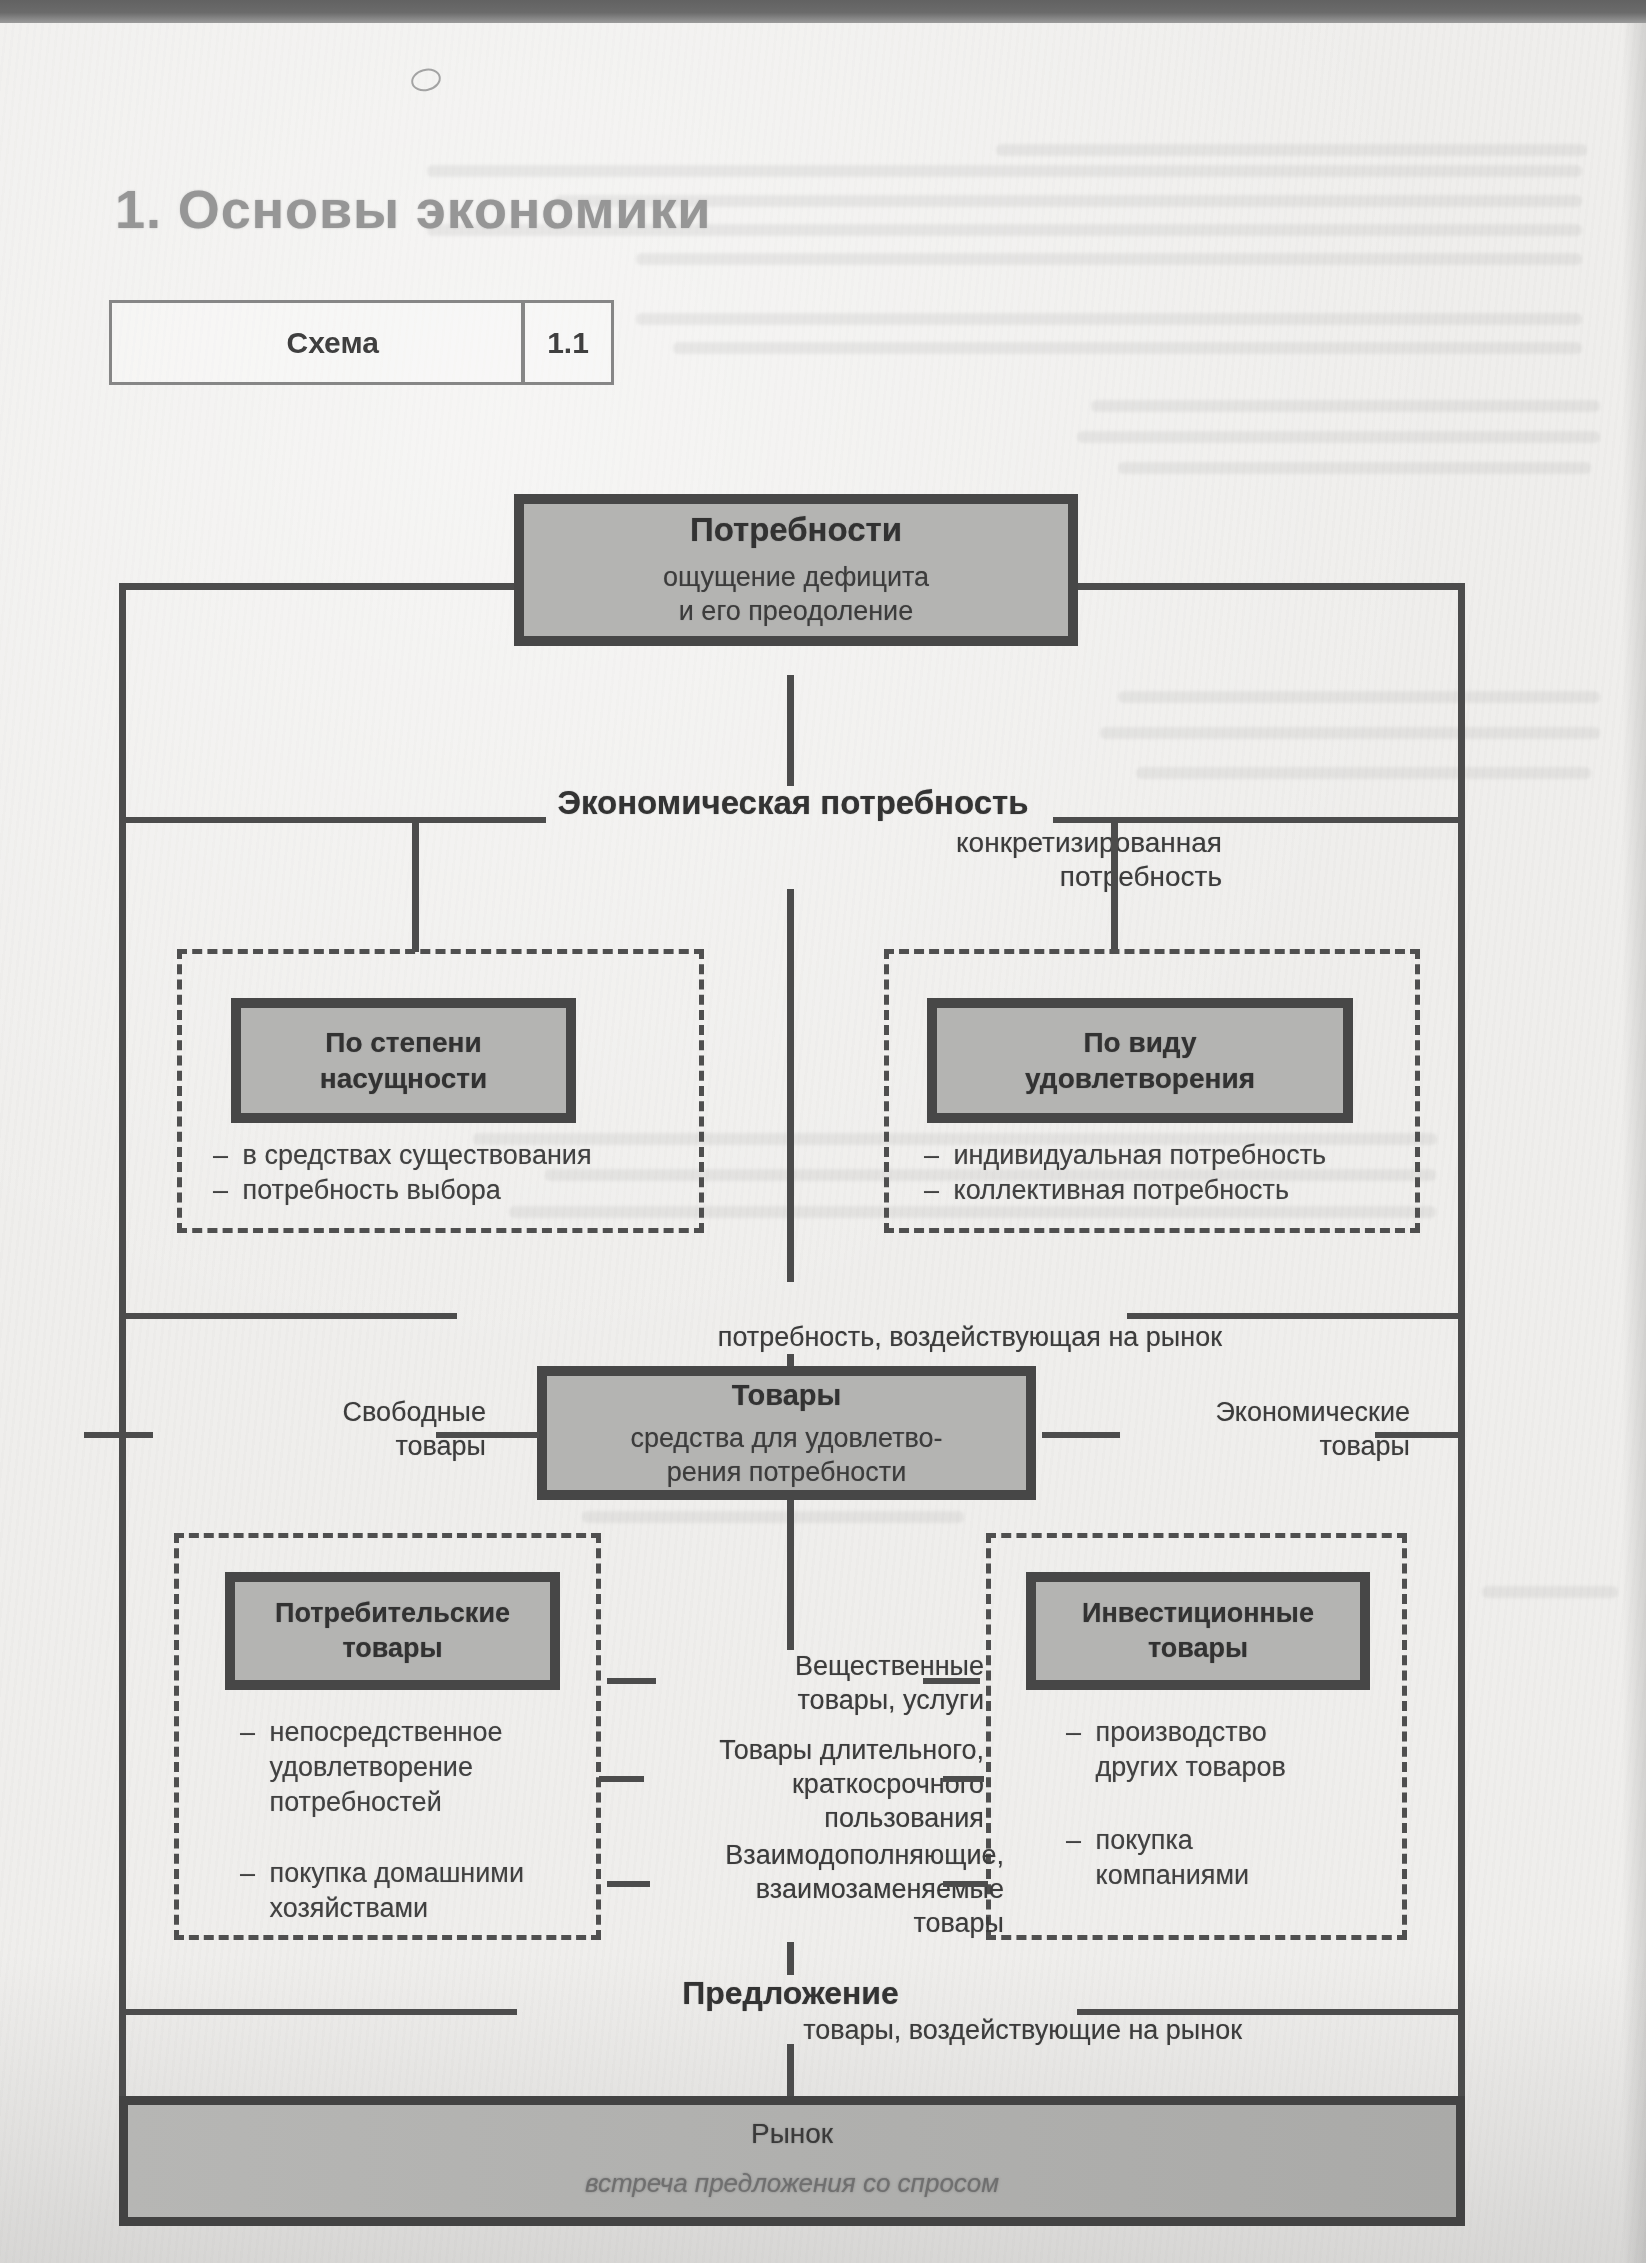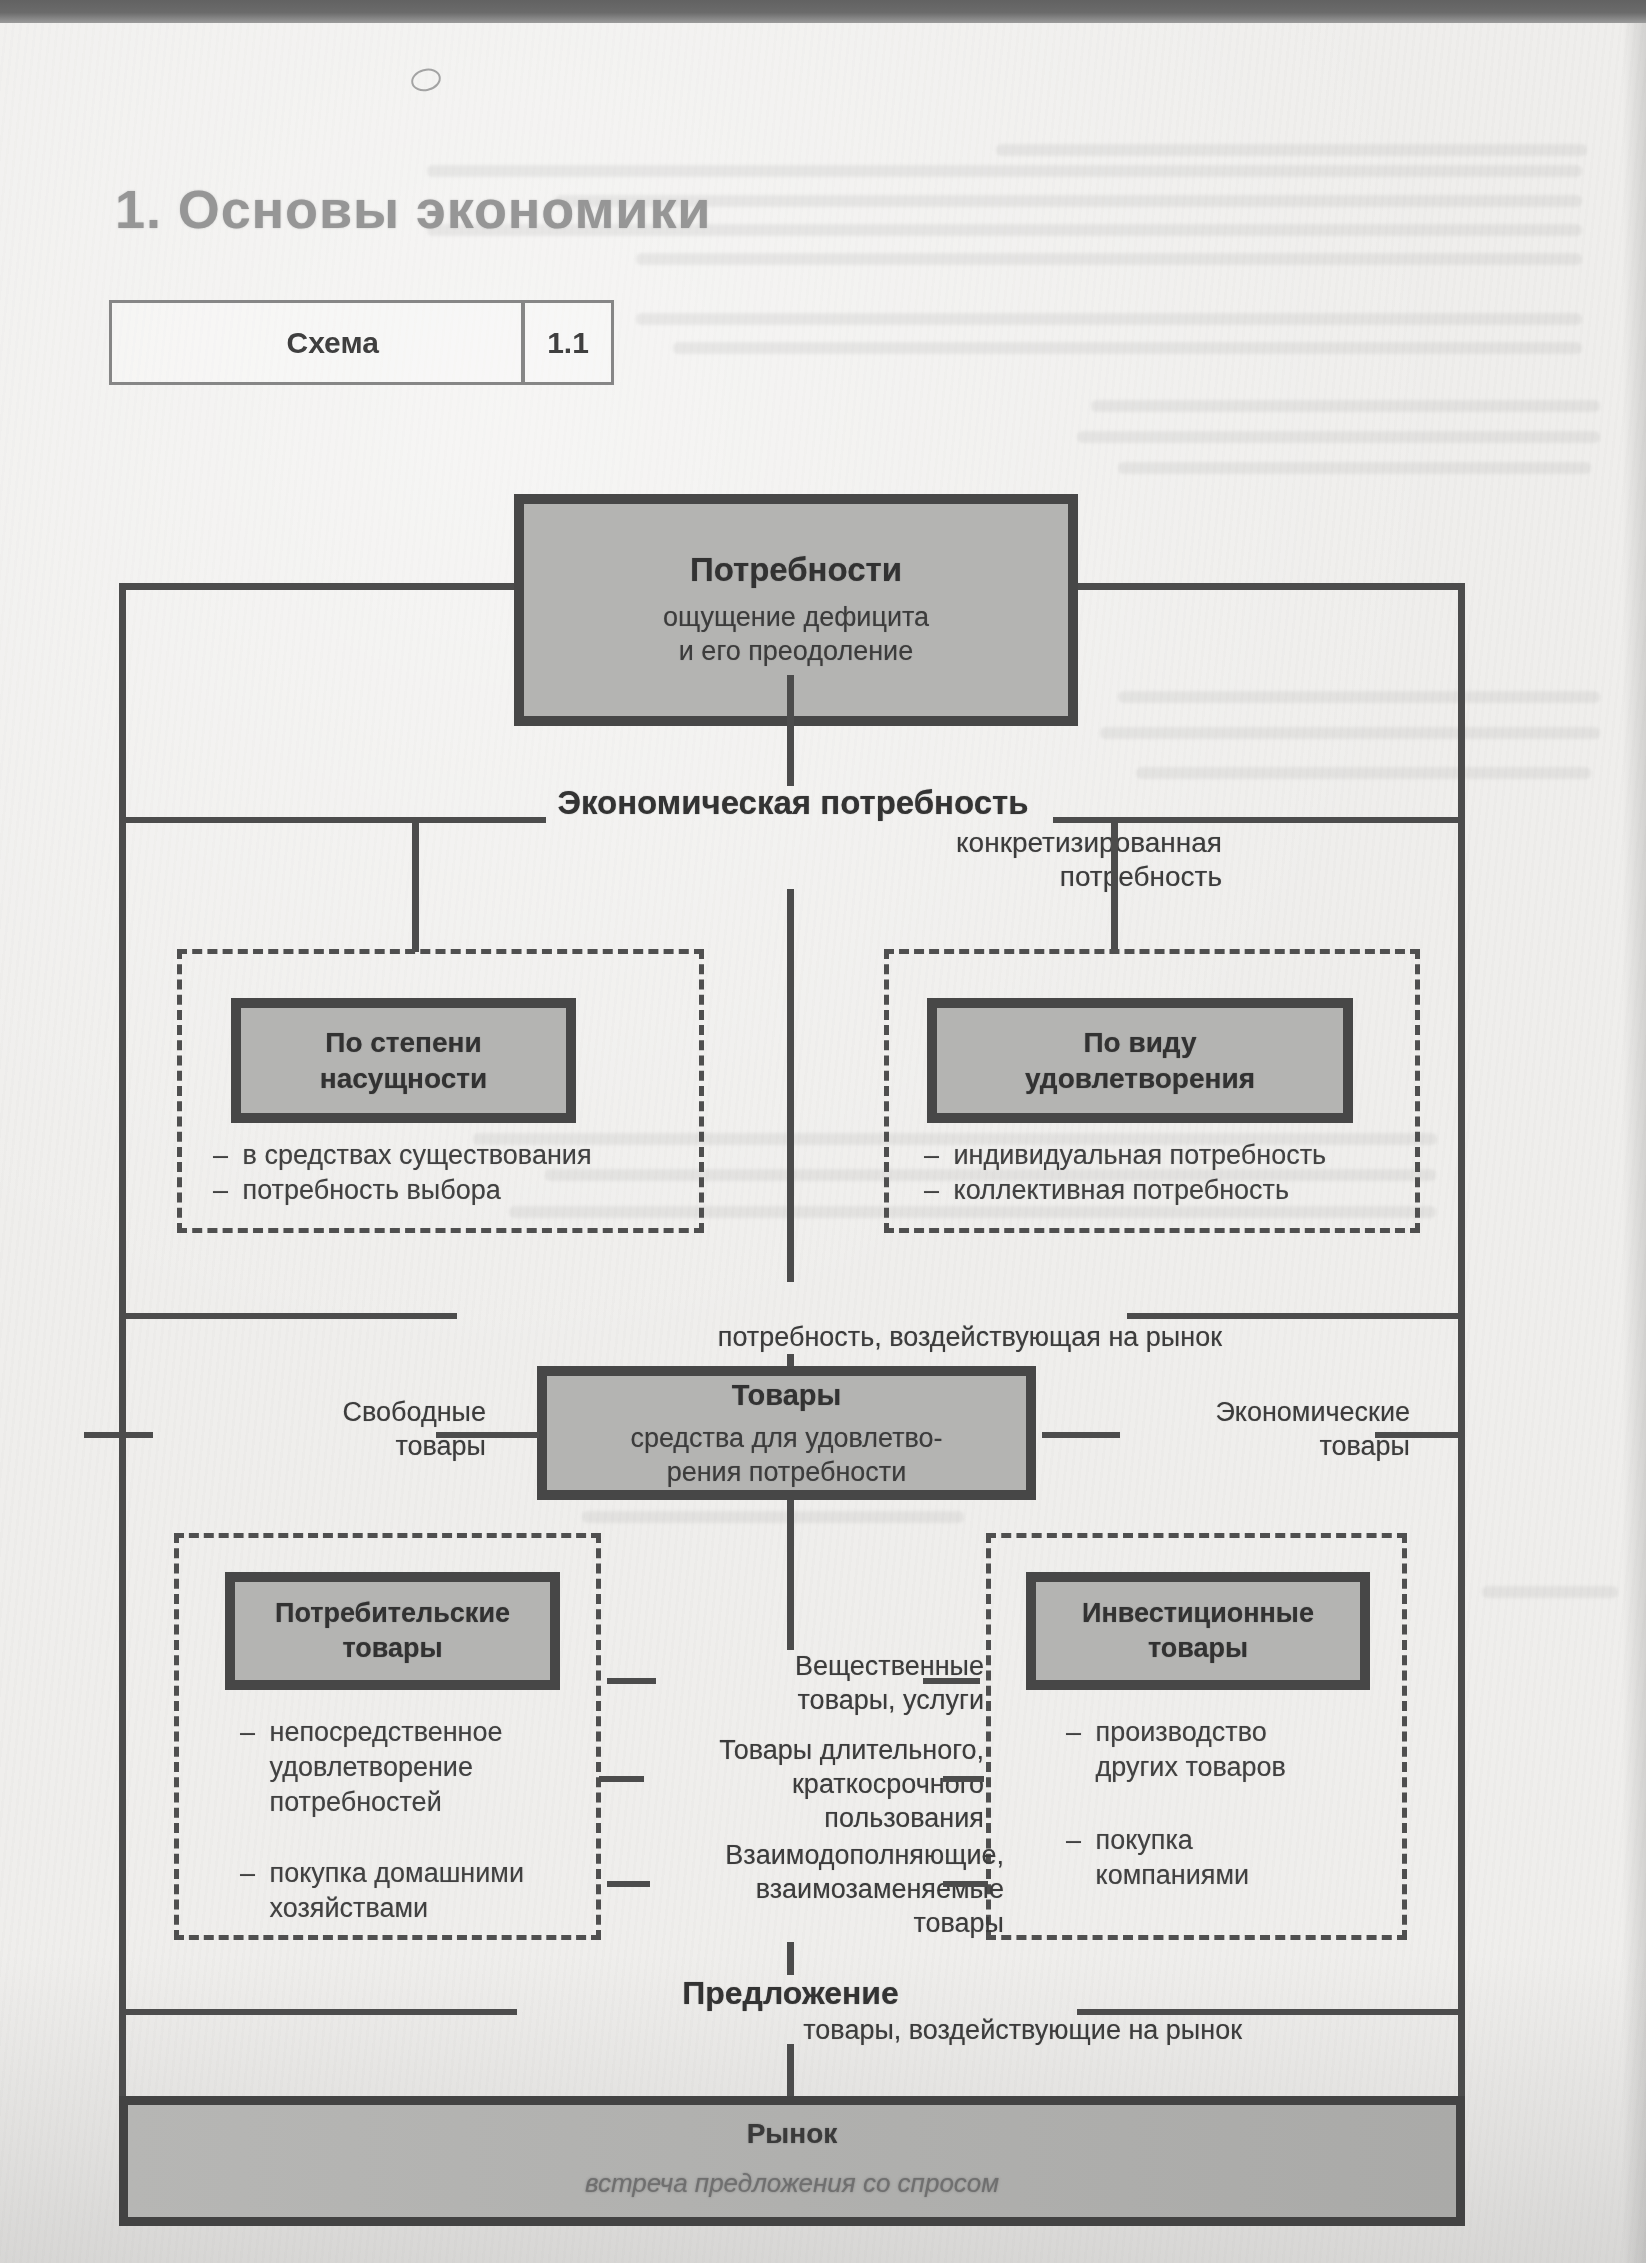--- a/index.html
+++ b/index.html
@@ -46,21 +46,21 @@
   .btitle{position:absolute;text-align:center;font-weight:bold;font-size:32px;color:#333;
           white-space:nowrap;text-shadow:0 0 1.1px rgba(60,60,60,.6);}
   .items{position:absolute;}
   .item{display:flex;gap:14.5px;font-size:27px;line-height:35px;color:#414141;
         white-space:pre-line;text-shadow:0 0 0.9px rgba(70,70,70,.45);}
   .item .dash{flex:0 0 auto;}
   .market{left:119px;top:2096px;width:1346px;height:130px;box-sizing:border-box;
           border:9px solid #434343;
           background:linear-gradient(90deg,#b6b6b4,#aaaaa8);
           display:flex;flex-direction:column;align-items:center;padding-top:12.7px;}
-  .market .t{font-weight:bold;font-size:28px;color:#3a3a3a;text-shadow:0 0 1.4px rgba(60,60,60,.6);}
+  .market .t{font-weight:normal;font-size:28px;color:#3a3a3a;text-shadow:0 0 1.4px rgba(60,60,60,.6);}
   .market .s{font-size:26px;color:#6f6f6f;margin-top:18px;text-shadow:0 0 2.3px rgba(110,110,110,.8);
              filter:blur(0.4px);font-style:italic;}
 </style>
 </head>
 <body>
 
 <div class="page">
 
   <div class="abs scan-top"></div>
   <div class="abs edge-right"></div>
@@ -91,21 +91,21 @@
     <div class="schema-cell schema-name">Схема</div>
     <div class="schema-div"></div>
     <div class="schema-cell schema-num">1.1</div>
   </div>
 
   <div class="ln" style="left:119px;top:583px;width:395px;height:7.3px"></div>
   <div class="ln" style="left:1077px;top:583px;width:388px;height:7.3px"></div>
   <div class="ln" style="left:119px;top:583px;width:7.3px;height:1643px"></div>
   <div class="ln" style="left:1458px;top:583px;width:7.3px;height:1643px"></div>
 
-  <div class="gbox" style="left:514px;top:494px;width:564px;height:232px">
+  <div class="gbox" style="left:514px;top:494px;width:564px;height:152px">
     <div class="t" style="font-size:33px">Потребности</div>
     <div class="s">ощущение дефицита
 и его преодоление</div>
   </div>
   <div class="ln" style="left:787px;top:675px;width:7.3px;height:111px"></div>
 
   <div class="btitle" style="left:364px;top:784px;width:858px;font-size:33px">Экономическая потребность</div>
   <div class="ctext" style="left:364px;top:826px;width:858px;font-size:28px">конкретизированная
 потребность</div>
   <div class="ln" style="left:125px;top:817px;width:421px;height:6.4px"></div>

